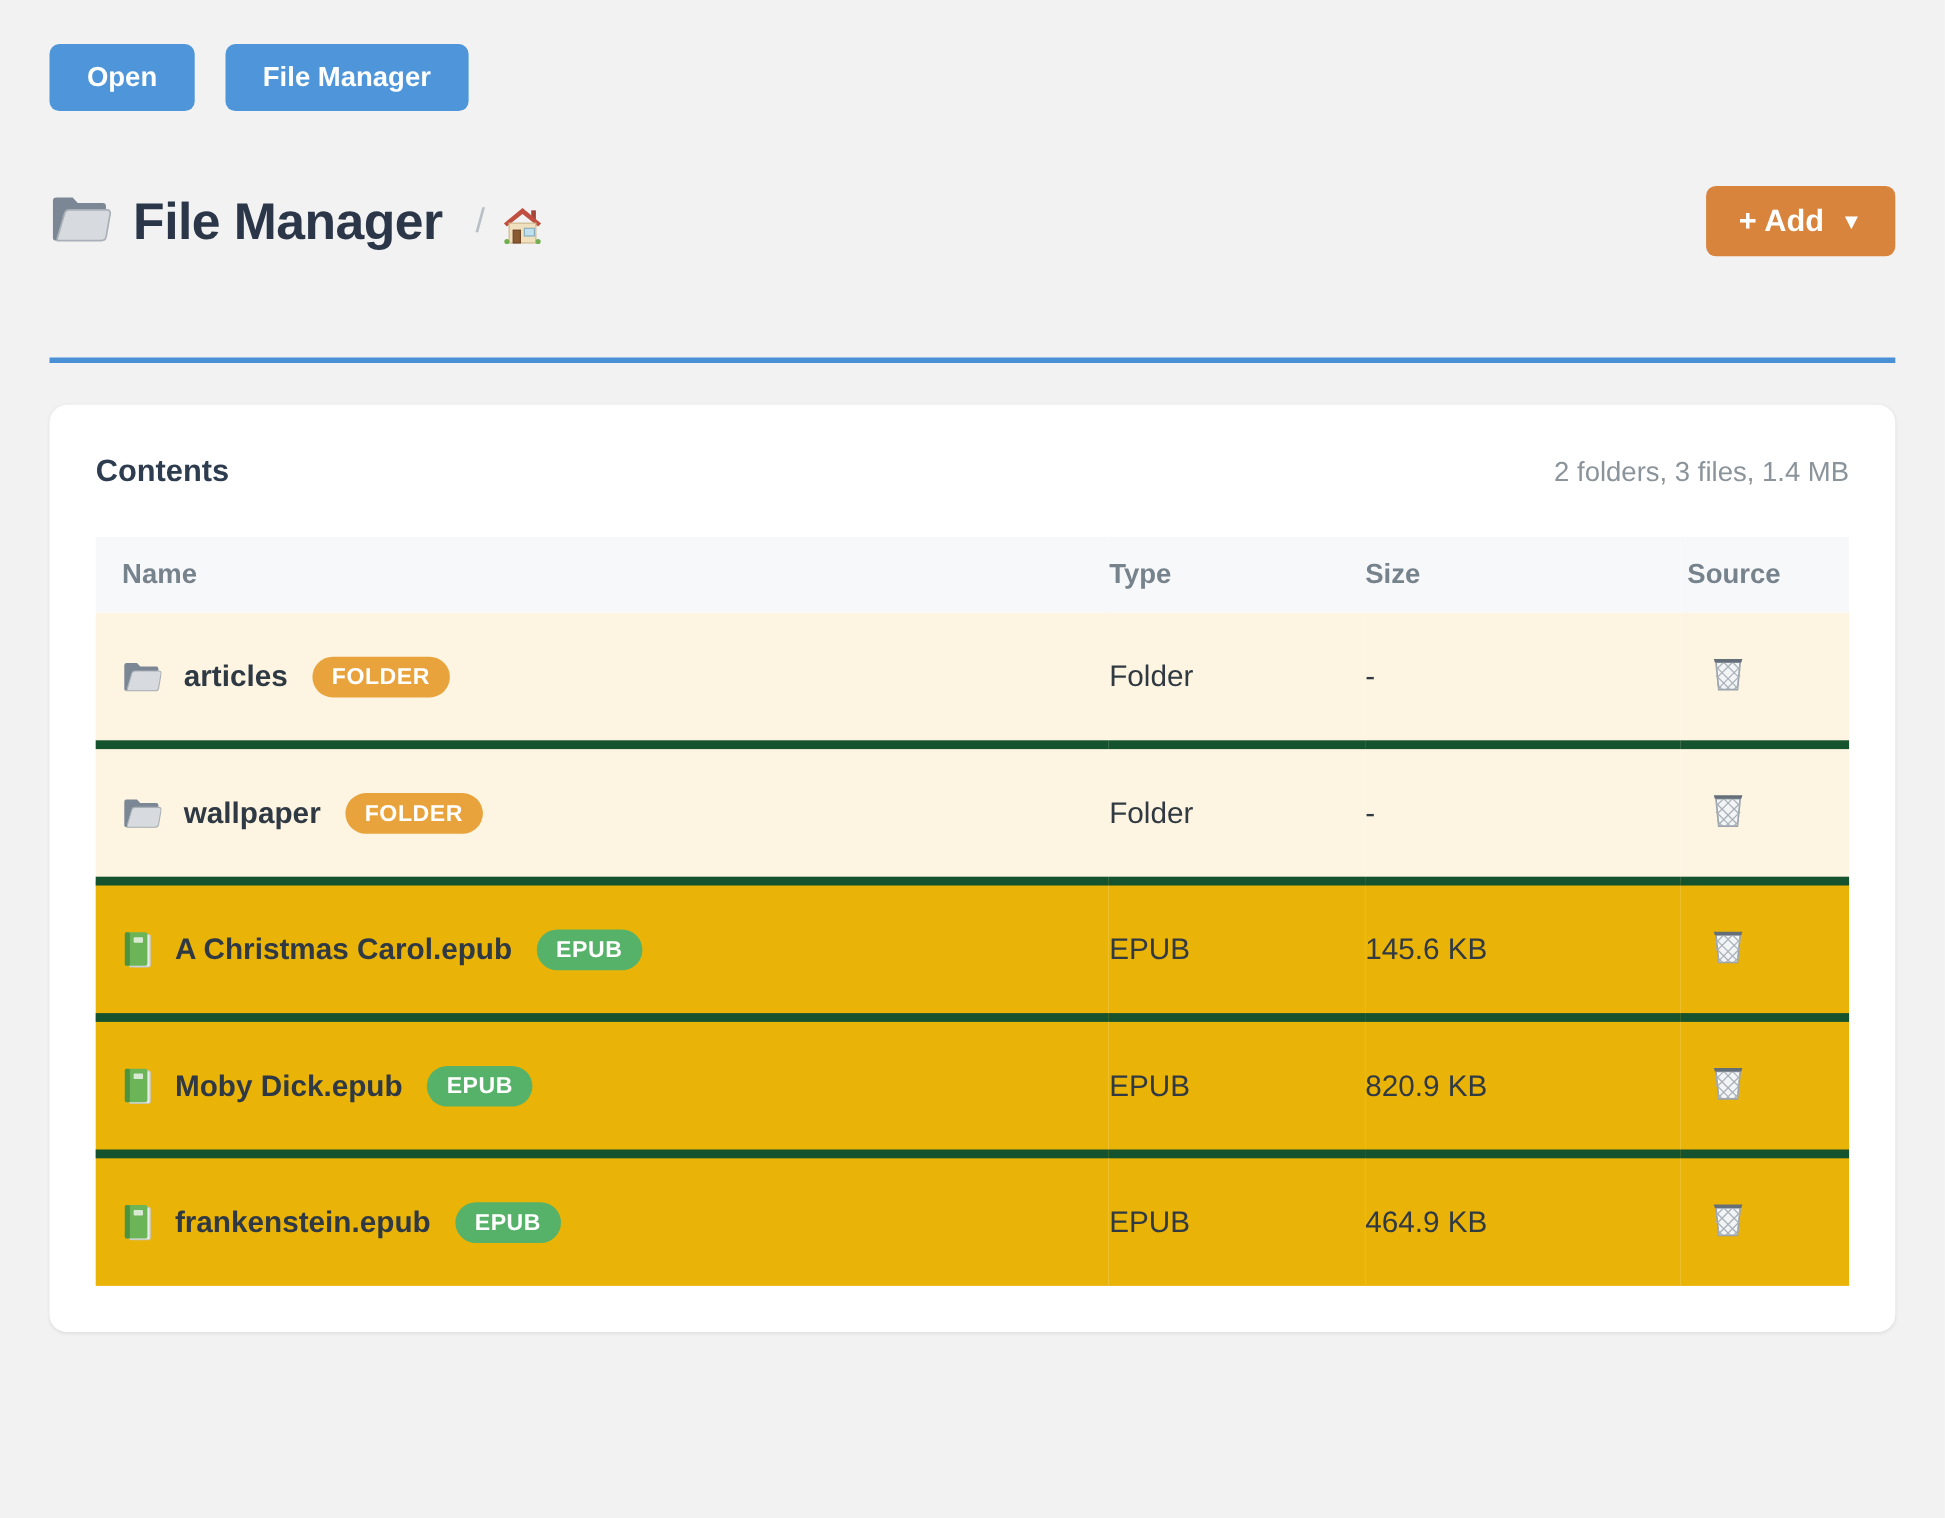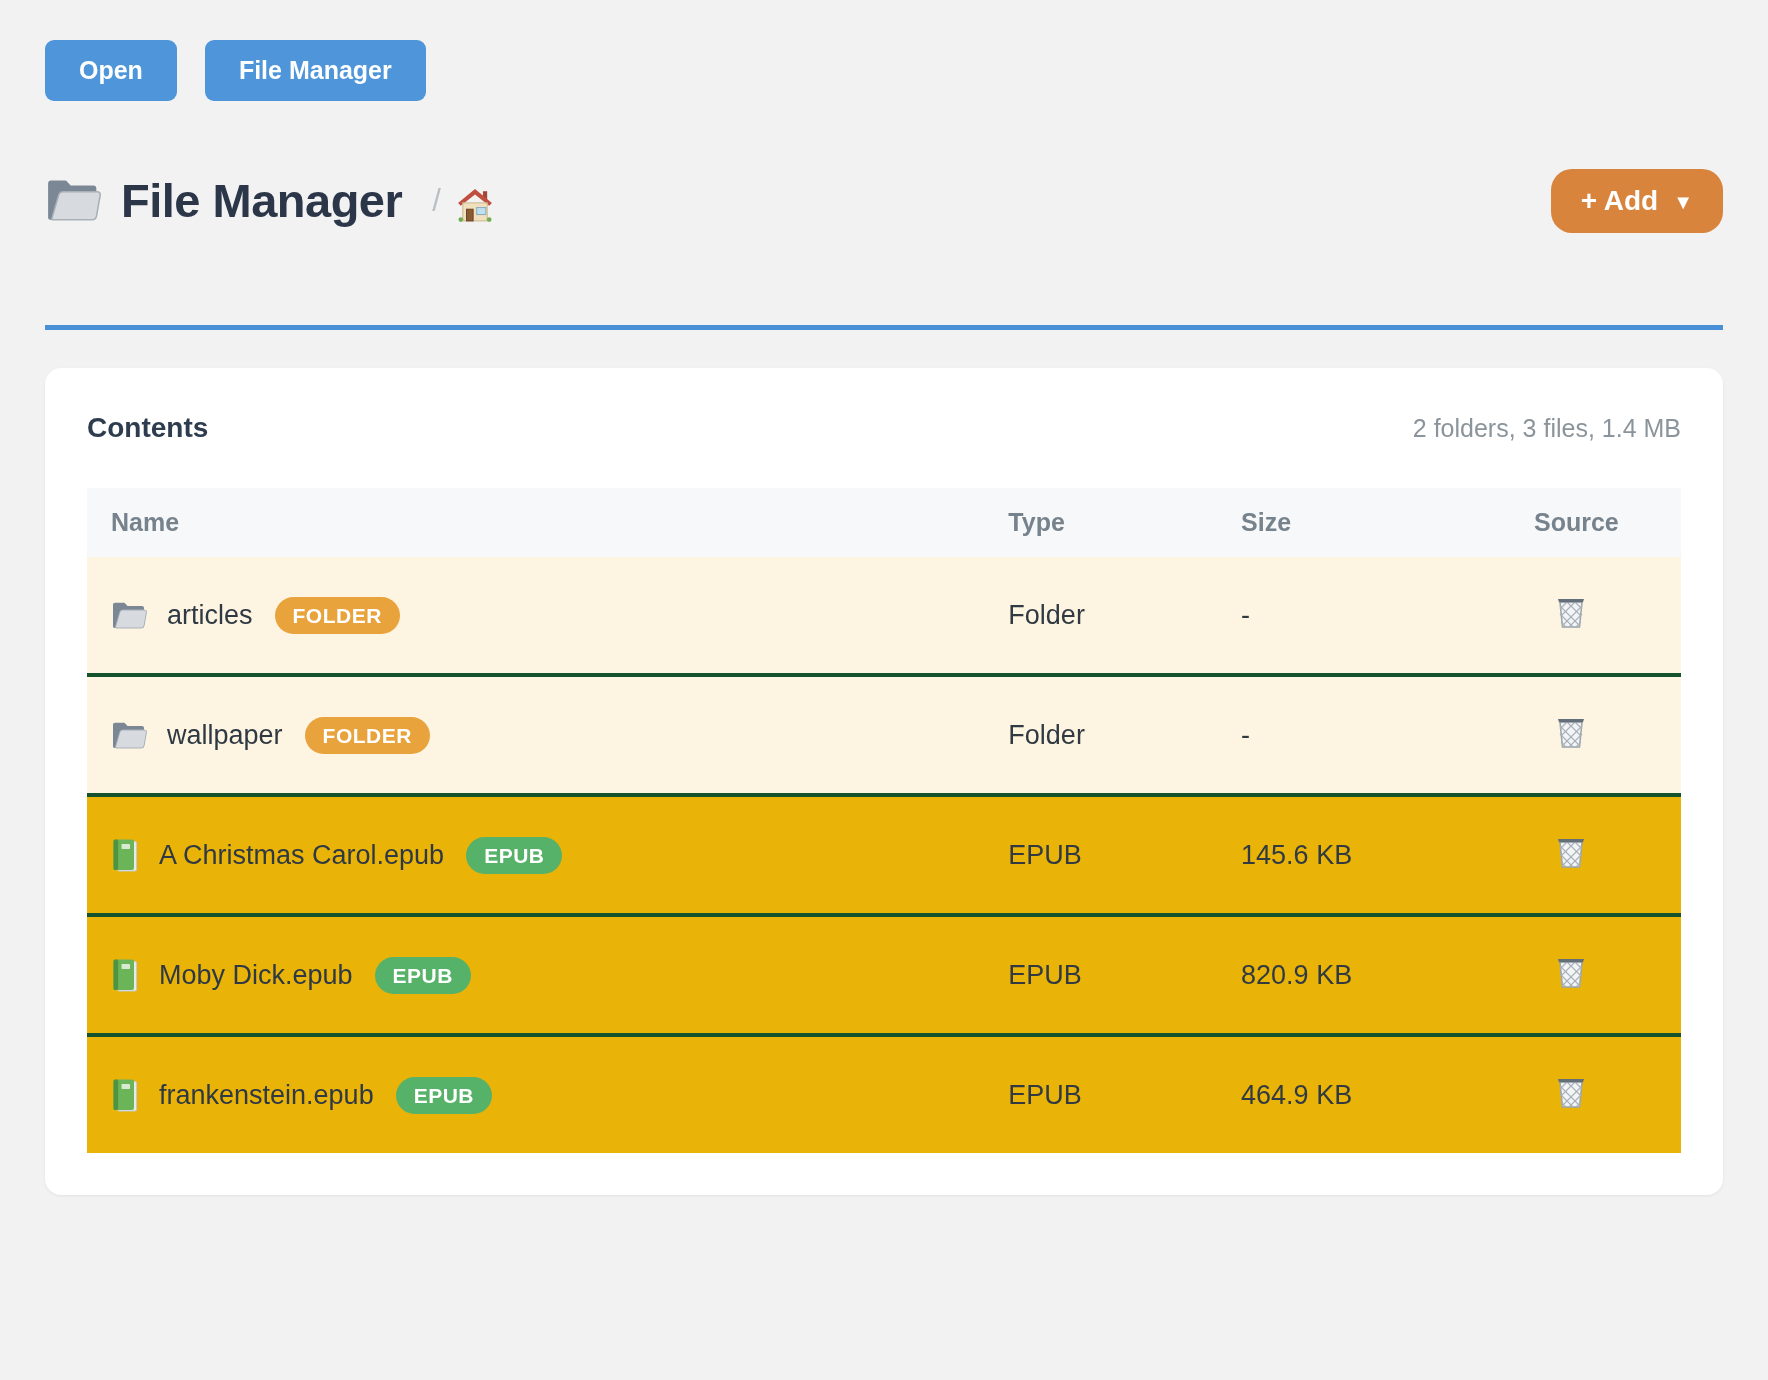--- a/index.html
+++ b/index.html
@@ -22,21 +22,21 @@
 
   
   .title-row{display:flex;align-items:center;margin-top:68px;}
   .title-row h1{
     margin:0 0 0 20px;font-size:47px;font-weight:700;color:#2b3648;
     letter-spacing:-0.5px;line-height:1.1;
   }
   .crumb-sep{margin-left:30px;font-size:31px;color:#b9bfc5;}
   .crumb-home{margin-left:16px;display:inline-flex;cursor:pointer;position:relative;top:4px;}
   .add-btn{
-    margin-left:auto;background:#d9843c;color:#fff;border:none;border-radius:21px;
+    margin-left:auto;background:#d9843c;color:#fff;border:none;border-radius:9px;
     font-family:"Liberation Sans",sans-serif;
     font-size:28px;font-weight:700;padding:18px 30px;line-height:1;
     display:flex;align-items:center;gap:15px;cursor:pointer;
   }
   .add-btn .caret{font-size:20px;position:relative;top:1px;}
 
   .blue-rule{height:5px;background:#4a90d7;border:none;margin:92px 0 0 0;}
 
   
   .card{
@@ -51,27 +51,27 @@
   table.files{width:100%;border-collapse:collapse;table-layout:fixed;}
   table.files thead th{
     background:#f7f8fa;text-align:left;font-size:25px;font-weight:700;color:#76828c;
     padding:20px 0;
   }
   table.files th.col-name{padding-left:24px;}
   table.files th.col-actions{padding-left:6px;}
   table.files tbody td{
     font-size:27px;color:#313a42;padding:36px 0;vertical-align:middle;
   }
-  table.files tbody tr + tr td{border-top:4px solid #14532d;}
+  table.files tbody tr + tr td{border-top:8px solid #14532d;}
   tr.row-folder td{background:#fdf5e1;}
   tr.row-epub td{background:#eab308;}
 
   .name-cell{display:flex;align-items:center;padding-left:24px;}
   .name-cell .fileicon{flex:0 0 auto;display:inline-flex;}
-  .name-text{margin-left:20px;color:#2f3944;cursor:pointer;}
+  .name-text{margin-left:20px;color:#2f3944;cursor:pointer;font-weight:bold;}
   .badge{
     display:inline-block;margin-left:22px;border-radius:999px;color:#fff;
     font-size:21px;font-weight:700;letter-spacing:0.5px;padding:8px 18px;line-height:1;
   }
   .badge-folder{background:#e9a33c;}
   .badge-epub{background:#57b269;}
 
   .trash-btn{display:inline-flex;margin-left:26px;cursor:pointer;background:none;border:none;padding:0;}
 
   

